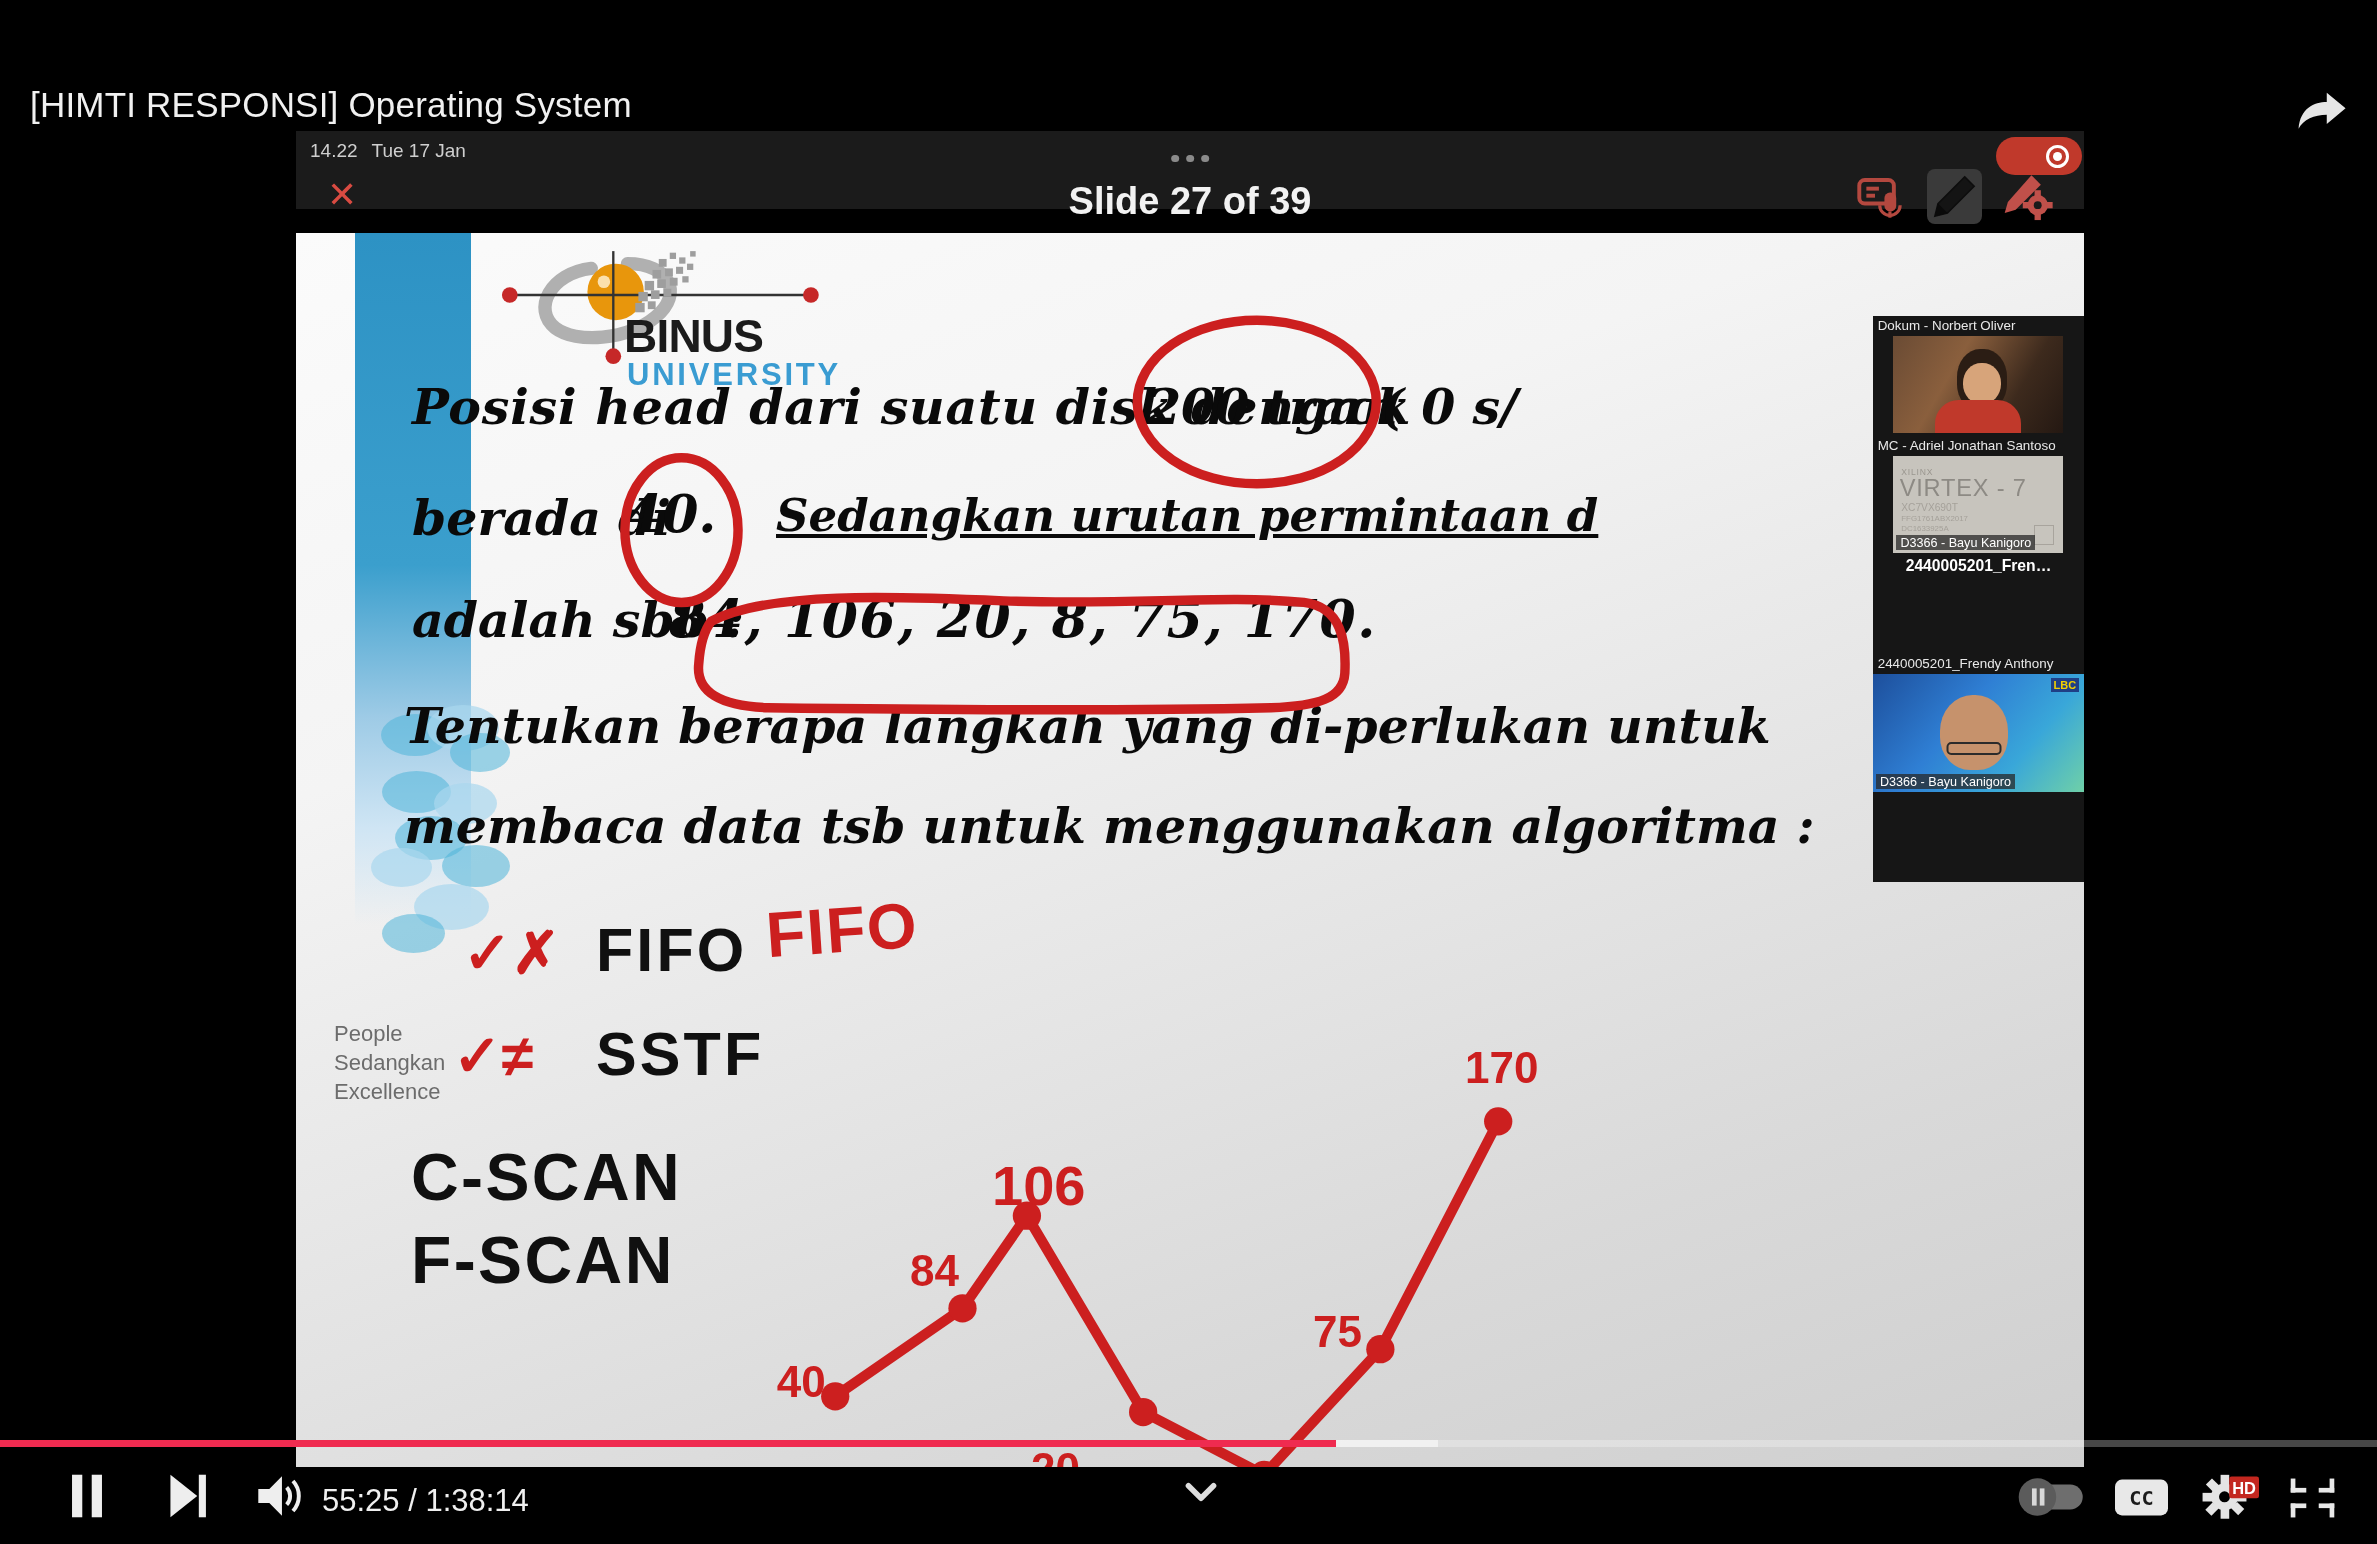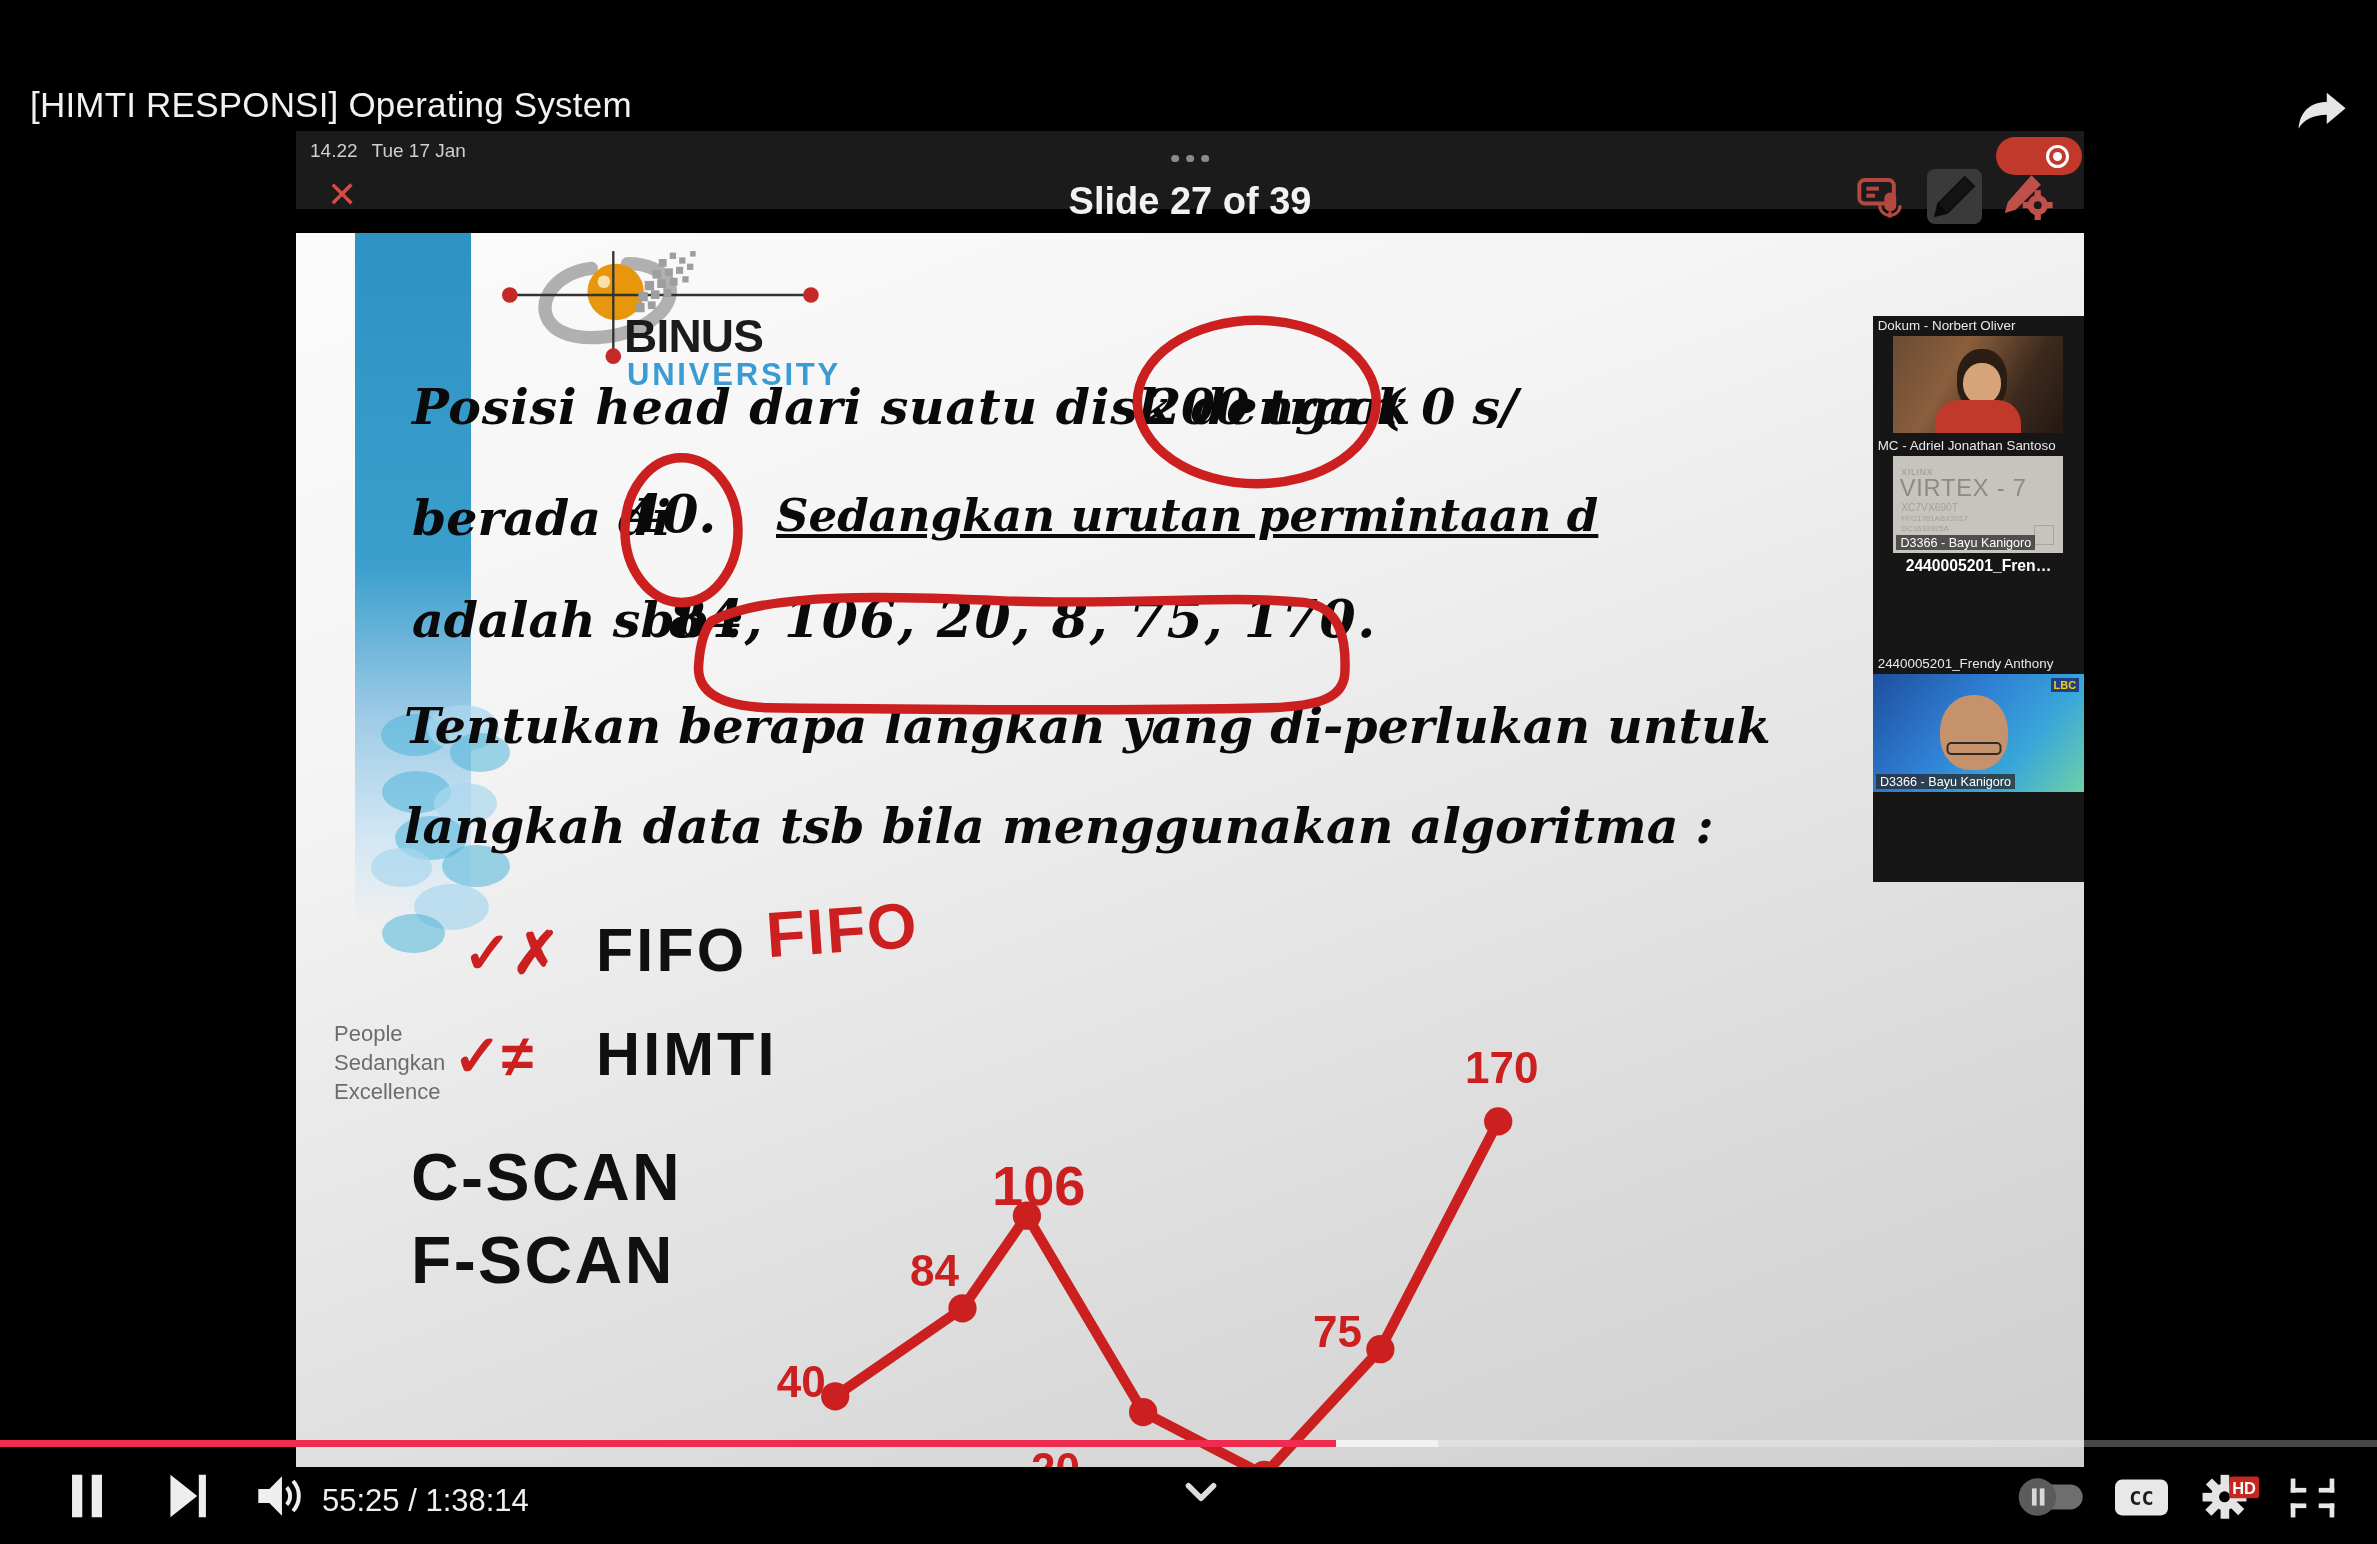--- a/index.html
+++ b/index.html
@@ -289,33 +289,33 @@
       <div class="hw" style="left:1085px; top:145px; font-size:49px;">( 0 s/</div>
 
       <div class="hw" style="left:116px; top:256px; font-size:49px;">berada di</div>
       <div class="hw" style="left:330px; top:250px; font-size:52px;">40.</div>
       <div class="hw" style="left:480px; top:256px; font-size:45px;text-decoration:underline;">Sedangkan urutan permintaan d</div>
 
       <div class="hw" style="left:116px; top:358px; font-size:49px;">adalah sbb :</div>
       <div class="hw" style="left:373px; top:355px; font-size:52px; letter-spacing:1.6px;">84, 106, 20, 8, 75, 170.</div>
 
       <div class="hw" style="left:108px; top:464px; font-size:49px;">Tentukan berapa langkah yang di-perlukan untuk</div>
-      <div class="hw" style="left:108px; top:564px; font-size:49px;">langkah data tsb bila menggunakan algoritma :</div>
+      <div class="hw" style="left:108px; top:564px; font-size:49px;">membaca data tsb untuk menggunakan algoritma :</div>
 
       <svg style="position:absolute; left:0; top:0;" width="1788" height="1234" aria-hidden="true" viewBox="0 0 2274 1570">
         <ellipse cx="1222" cy="215" rx="152" ry="104" fill="none" stroke="#cc1f1f" stroke-width="12"></ellipse>
         <ellipse cx="490" cy="378" rx="72" ry="92" fill="none" stroke="#cc1f1f" stroke-width="12"></ellipse>
         <path d="M528 494 C600 456 760 462 900 468 C1060 474 1180 460 1282 470 C1330 476 1336 520 1334 560 C1332 592 1300 602 1240 604 C1060 608 760 606 600 604 C540 602 508 584 512 548 C514 520 520 504 528 494 Z" fill="none" stroke="#cc1f1f" stroke-width="12"></path>
       </svg>
 
       <div class="print print-red" style="left:167px; top:686px; font-size:58px;">✓✗</div>
       <div class="print" style="left:300px; top:682px; font-size:61px; letter-spacing:3.1px;">FIFO</div>
 
       <div class="print print-red" style="left:157px; top:789px; font-size:58px;">✓≠</div>
-      <div class="print" style="left:300px; top:786px; font-size:61px; letter-spacing:3.1px;">HIMTI</div>
+      <div class="print" style="left:300px; top:786px; font-size:61px; letter-spacing:3.1px;">SSTF</div>
 
       <div class="print" style="left:115px; top:906px; font-size:66px; letter-spacing:2.4px;">C-SCAN</div>
       <div class="print" style="left:115px; top:989px; font-size:66px; letter-spacing:2.4px;">F-SCAN</div>
 
       <div class="print print-red" style="left:470px; top:660px; font-size:64px; letter-spacing:1.6px; transform:rotate(-4deg);">FIFO</div>
 
       <div id="chart" style="position:absolute; left:487px; top:692px; width:1289px; height:542px;">
         <svg width="1289" height="542" viewBox="0 0 1640 690" aria-hidden="true">
           <polyline id="chart-line" points="66,600 228,488 310,370 458,620 612,700 760,540 910,250" fill="none" stroke="#cc1f1f" stroke-width="13" stroke-linejoin="round" stroke-linecap="round"></polyline>
           <g id="chart-points" fill="#cc1f1f">

